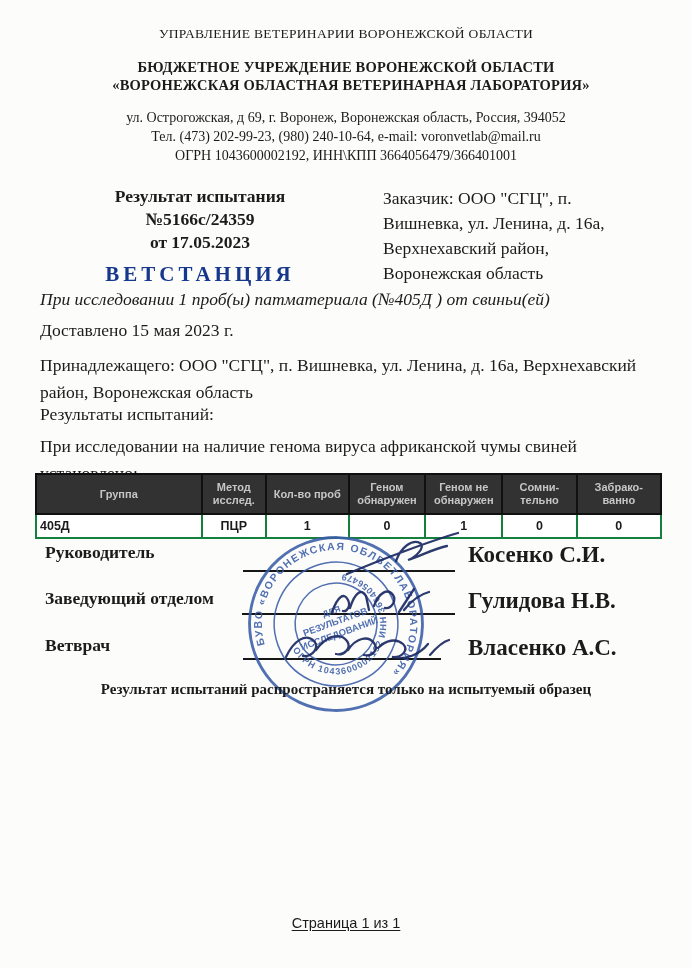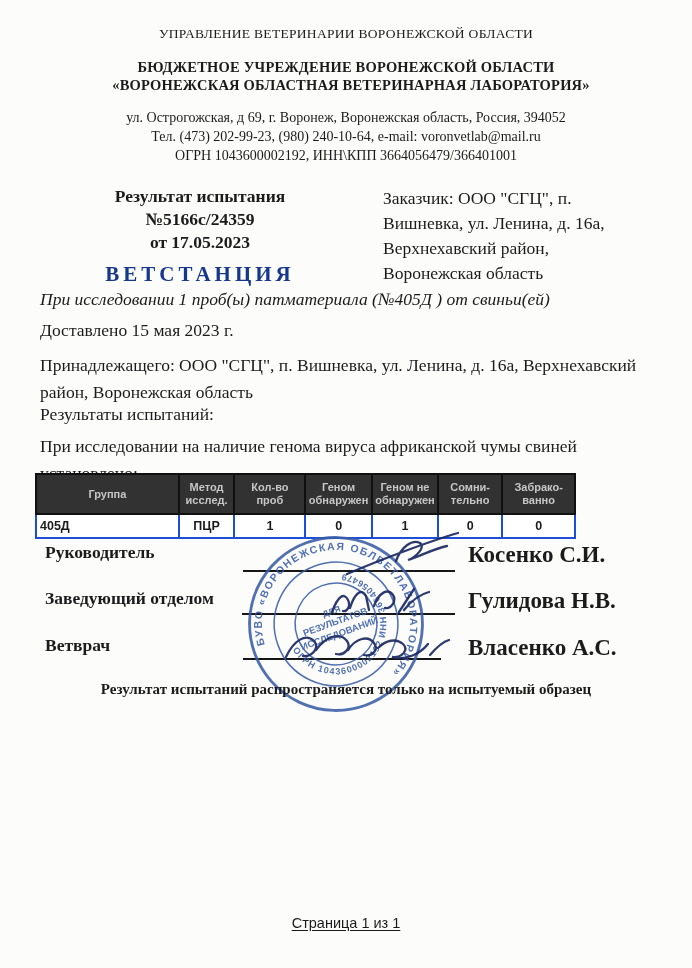--- a/index.html
+++ b/index.html
@@ -19,27 +19,27 @@
   .res-date{top:232px;}
   .vetstation{top:254px;font-size:21px;font-weight:bold;color:#16378c;letter-spacing:4px;
               font-family:"Liberation Serif",serif;margin-top:8px;}
   .customer{left:383px;top:186px;width:264px;font-size:17.5px;line-height:25px;}
   .bodyline{left:40px;font-size:17.5px;}
   .p1{top:289px;width:620px;font-style:italic;}
   .p2{top:320px;}
   .p3{top:352px;width:612px;line-height:27px;}
   .p4{top:404px;}
   .p5{top:433px;width:545px;line-height:27px;}
-  table.results{position:absolute;top:473px;left:35px;width:541px;border-collapse:collapse;
+  table.results{position:absolute;top:473px;left:35px;width:627px;border-collapse:collapse;
                 table-layout:fixed;font-family:"Liberation Sans",sans-serif;}
   table.results th{background:#323232;color:#c6c6c6;font-size:11px;font-weight:bold;
                    text-align:center;vertical-align:middle;border:2px solid #101010;
                    white-space:pre-line;line-height:13px;height:36px;padding:1px 2px;}
   table.results td{font-size:12.5px;font-weight:bold;text-align:center;vertical-align:middle;
-                   border:2px solid #1d4ed8;height:20px;padding:1px 3px;background:#fff;}
+                   border:2px solid #15803d;height:20px;padding:1px 3px;background:#fff;}
   table.results td:first-child{text-align:left;}
   .sig-title{font-size:17.5px;font-weight:bold;left:45px;}
   .sig-name{font-size:23px;font-weight:bold;left:468px;}
   .sig-line{border-bottom:2px solid #161616;height:0;}
   .footnote{top:681px;font-size:15px;font-weight:bold;}
   .pagefoot{top:915px;font-family:"Liberation Sans",sans-serif;font-size:14.5px;
             text-decoration:underline;text-underline-offset:2px;}
   .stamp-svg{left:241px;top:529px;width:190px;height:190px;opacity:.88;}
   .scribbles{left:0;top:0;width:692px;height:968px;pointer-events:none;}
   .stamp-ring{fill:none;stroke:#3a5da9;}

